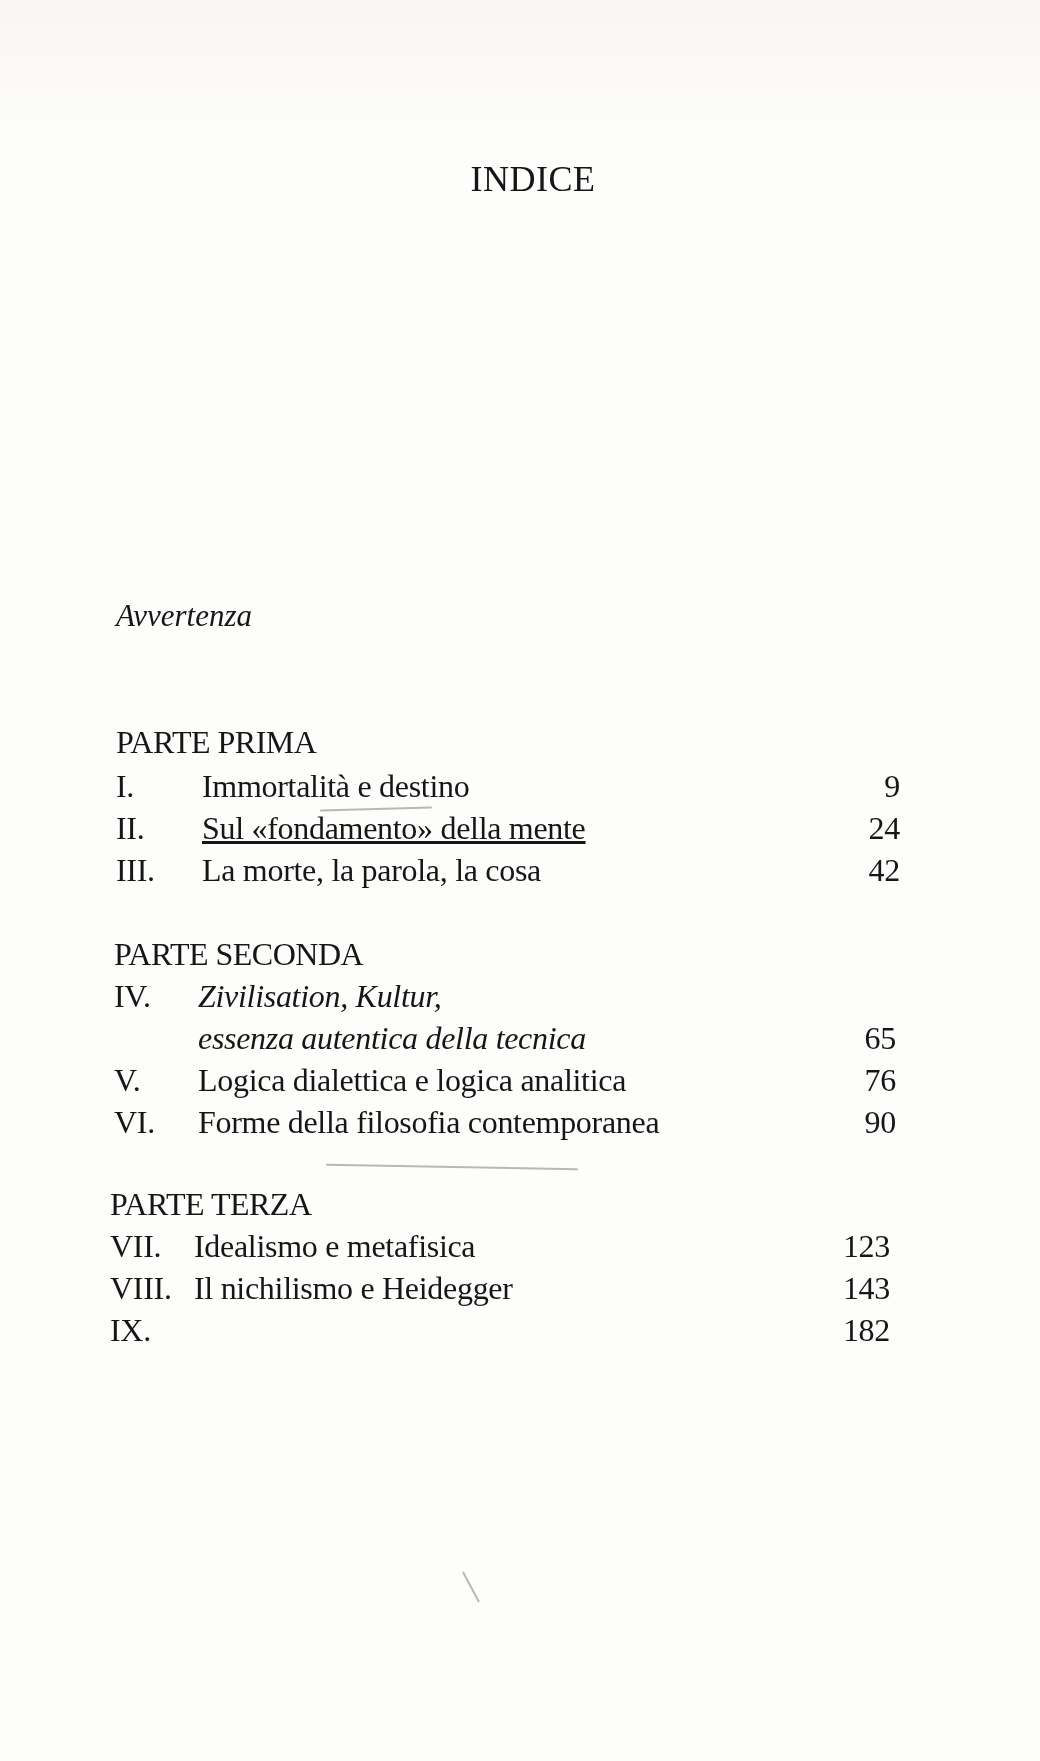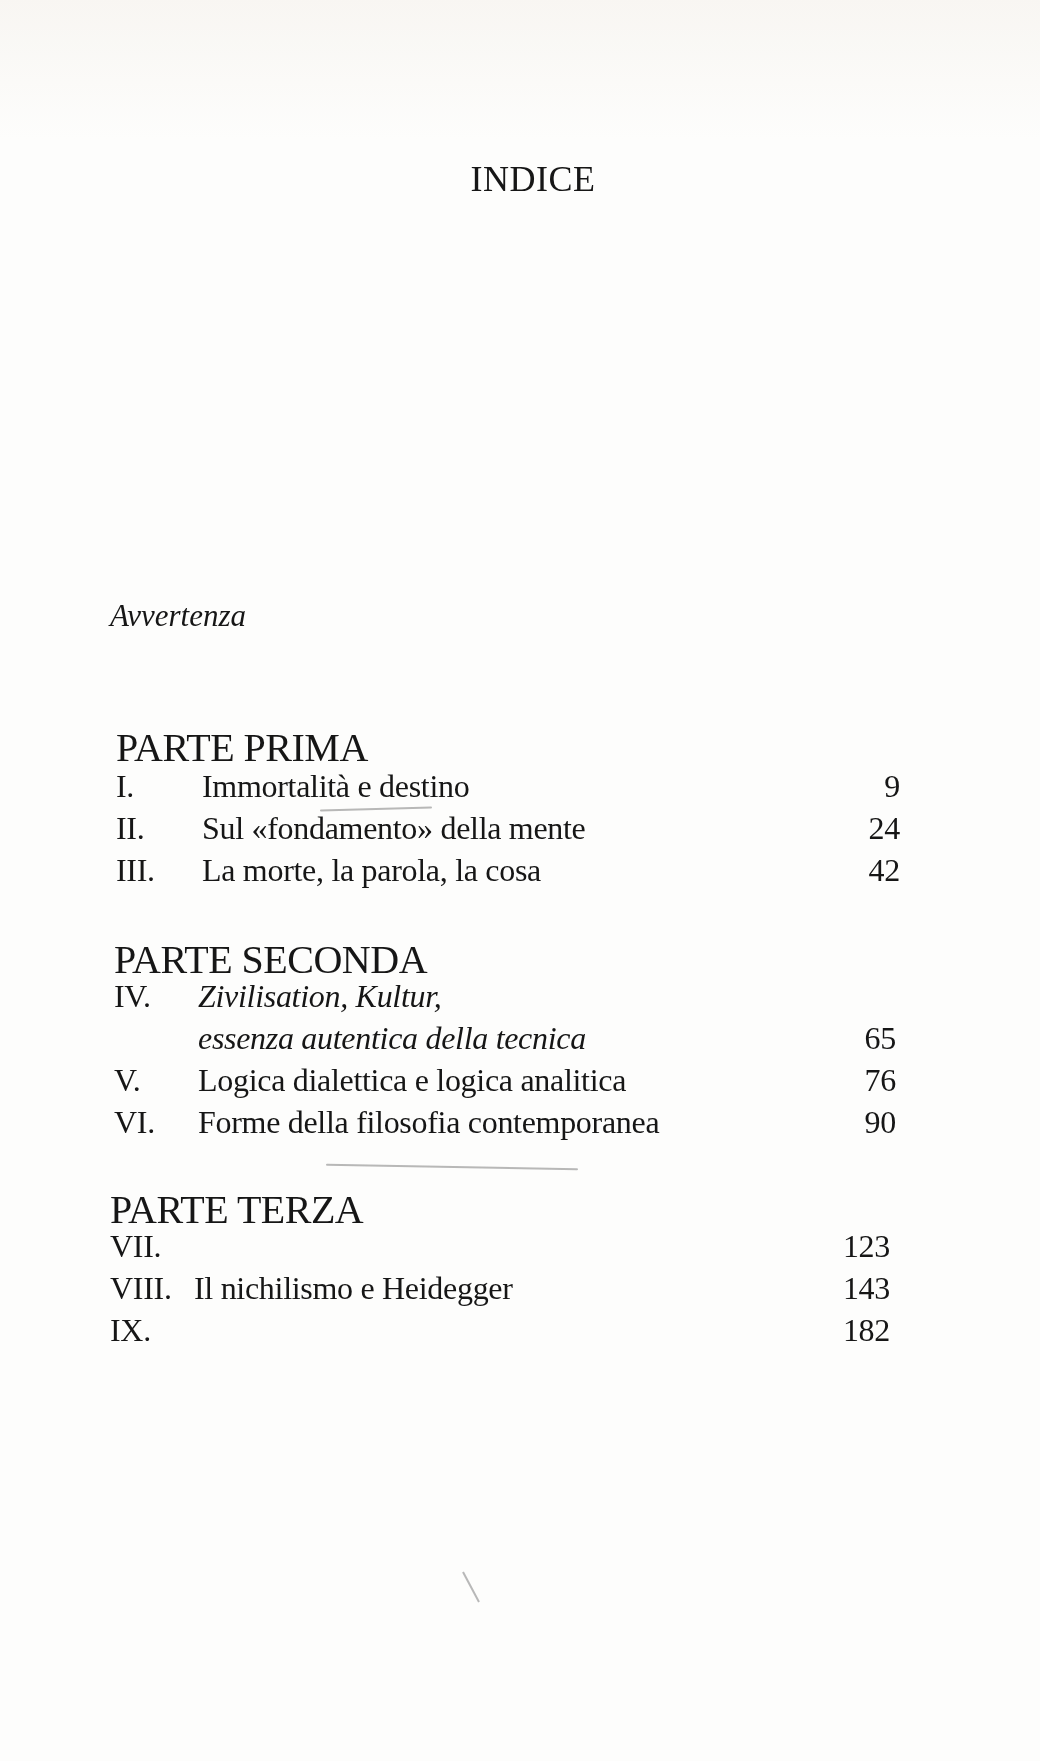--- a/index.html
+++ b/index.html
@@ -15,25 +15,25 @@
       position: absolute; left: 0; top: 0; width: 1040px; height: 140px;
       background: linear-gradient(#f6f3ee, #fdfdfc);
       opacity: 0.7;
     }
     .title {
       position: absolute; top: 158px; left: 0; width: 1066px;
       text-align: center;
       font-size: 36px; letter-spacing: 0.5px;
     }
     .avvertenza {
-      position: absolute; top: 598px; left: 110px;
+      position: absolute; top: 598px; left: 116px;
       font-size: 31px; font-style: italic;
     }
     .part-heading {
-      position: absolute; font-size: 40px; letter-spacing: -0.5px;
+      position: absolute; font-size: 32px; letter-spacing: -0.5px;
     }
     .row {
       position: absolute; left: 0; width: 1040px; height: 42px;
       font-size: 32px; letter-spacing: -0.3px;
     }
     .row .num { position: absolute; }
     .row .ttl { position: absolute; }
     .row .pg { position: absolute; text-align: right; width: 80px; }
     .italic { font-style: italic; }
     .pencil {
@@ -58,21 +58,21 @@
 
 <div class="row" style="top:768px;">
   <span class="num" style="left:116px;">I.</span>
   <span class="ttl" style="left:202px;">Immortalità e destino</span>
   <span class="pg" style="left:820px;">9</span>
 </div>
 <div class="pencil" style="top:808px; left:320px; width:112px; transform:rotate(-1.5deg);"></div>
 
 <div class="row" style="top:810px;">
   <span class="num" style="left:116px;">II.</span>
-  <span class="ttl" style="left:202px;">Sul «fondamento» della mente</span>
+  <span class="ttl" style="left:202px;text-decoration:underline;">Sul «fondamento» della mente</span>
   <span class="pg" style="left:820px;">24</span>
 </div>
 
 <div class="row" style="top:852px;">
   <span class="num" style="left:116px;">III.</span>
   <span class="ttl" style="left:202px;">La morte, la parola, la cosa</span>
   <span class="pg" style="left:820px;">42</span>
 </div>
 
 <div class="part-heading" style="top:936px; left:114px;">PARTE SECONDA</div>
@@ -96,20 +96,21 @@
   <span class="num" style="left:114px;">VI.</span>
   <span class="ttl" style="left:198px;">Forme della filosofia contemporanea</span>
   <span class="pg" style="left:816px;">90</span>
 </div>
 <div class="pencil" style="top:1166px; left:326px; width:252px; transform:rotate(1deg);"></div>
 
 <div class="part-heading" style="top:1186px; left:110px;">PARTE TERZA</div>
 
 <div class="row" style="top:1228px;">
   <span class="num" style="left:110px;">VII.</span>
+  <span class="ttl" style="left:194px;">Idealismo e metafisica</span>
   <span class="pg" style="left:810px;">123</span>
 </div>
 
 <div class="row" style="top:1270px;">
   <span class="num" style="left:110px;">VIII.</span>
   <span class="ttl" style="left:194px;">Il nichilismo e Heidegger</span>
   <span class="pg" style="left:810px;">143</span>
 </div>
 
 <div class="row" style="top:1312px;padding-left:25px;">

